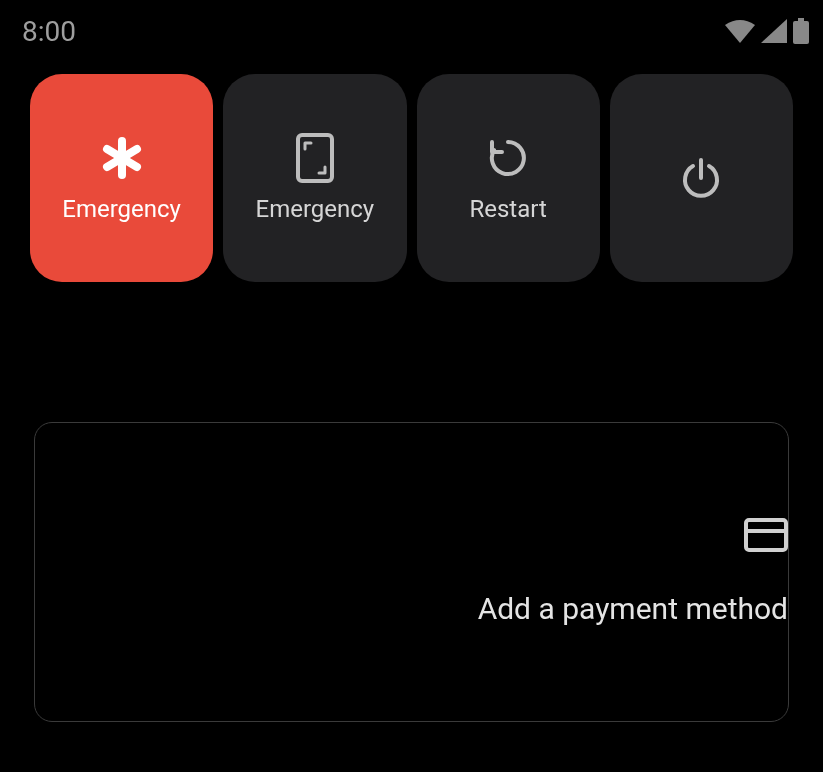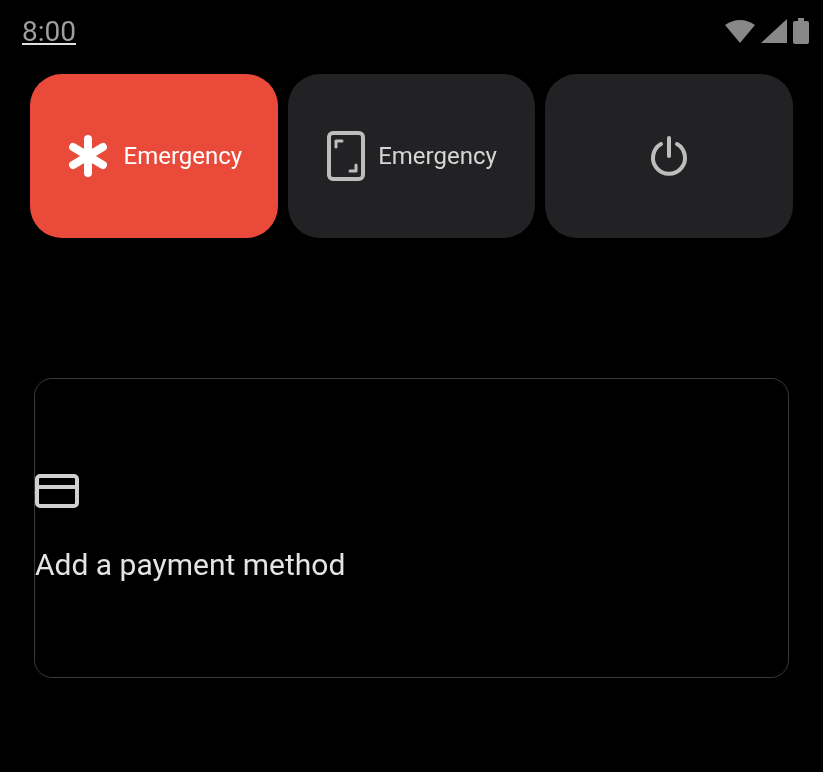--- a/index.html
+++ b/index.html
@@ -10,44 +10,43 @@
       font-family: -apple-system, BlinkMacSystemFont, 'Segoe UI', Roboto, sans-serif;
       color: #e0e0e0;
       overflow: hidden;
     }
     .status-bar {
       display: flex;
       justify-content: space-between;
       align-items: center;
       padding: 12px 14px 0 22px;
       height: 50px;
-      text-decoration: underline;
     }
     .time {
       font-size: 28px;
       color: #9e9e9e;
       font-weight: 400;
     }
     .status-icons {
       display: flex;
       align-items: center;
       gap: 6px;
     }
     .status-icons svg { display: block; }
     .power-buttons {
       display: flex;
       gap: 10px;
       padding: 24px 30px 0 30px;
     }
     .power-button {
       flex: 1;
-      height: 164px;
+      height: 208px;
       border-radius: 32px;
       display: flex;
-      flex-direction: row;
+      flex-direction: column;
       align-items: center;
       justify-content: center;
       gap: 12px;
       cursor: pointer;
       background: #222224;
       color: #d6d6d6;
     }
     .power-button.emergency {
       background: #e94a3a;
       color: #ffffff;
@@ -62,21 +61,21 @@
       font-size: 24px;
       font-weight: 400;
     }
     .payment-card {
       margin: 140px 34px 0 34px;
       border: 1px solid #3a3a3a;
       border-radius: 18px;
       height: 300px;
       display: flex;
       flex-direction: column;
-      align-items: flex-start;
+      align-items: flex-end;
       justify-content: center;
       gap: 39px;
       cursor: pointer;
     }
     .payment-icon { display: flex; align-items: center; justify-content: center; }
     .payment-label {
       font-size: 30px;
       color: #e4e4e4;
       font-weight: 400;
     }
@@ -124,20 +123,29 @@
     <div class="icon-wrap">
       <svg width="40" height="52" viewBox="0 0 40 52">
         <rect x="3" y="3" width="34" height="46" rx="4" fill="none" stroke="#bdbdbd" stroke-width="4"></rect>
         <path d="M10 11 L10 17 M10 11 L16 11" fill="none" stroke="#bdbdbd" stroke-width="3" stroke-linecap="round"></path>
         <path d="M30 41 L30 35 M30 41 L24 41" fill="none" stroke="#bdbdbd" stroke-width="3" stroke-linecap="round"></path>
       </svg>
     </div>
     <div class="label">Emergency</div>
   </div>
 
+  <div class="power-button">
+    <div class="icon-wrap">
+      <svg width="44" height="44" viewBox="0 0 44 44">
+        <path d="M22 6 A16 16 0 1 1 8 14" fill="none" stroke="#bdbdbd" stroke-width="4" stroke-linecap="round"></path>
+        <path d="M6 6 L6 16 L16 16" fill="none" stroke="#bdbdbd" stroke-width="4" stroke-linecap="round" stroke-linejoin="round"></path>
+      </svg>
+    </div>
+    <div class="label">Restart</div>
+  </div>
 
   <div class="power-button">
     <div class="icon-wrap">
       <svg width="44" height="44" viewBox="0 0 44 44">
         <path d="M14 10 A16 16 0 1 0 30 10" fill="none" stroke="#bdbdbd" stroke-width="4" stroke-linecap="round"></path>
         <line x1="22" y1="4" x2="22" y2="22" stroke="#bdbdbd" stroke-width="4" stroke-linecap="round"></line>
       </svg>
     </div>
   </div>
 </div>

